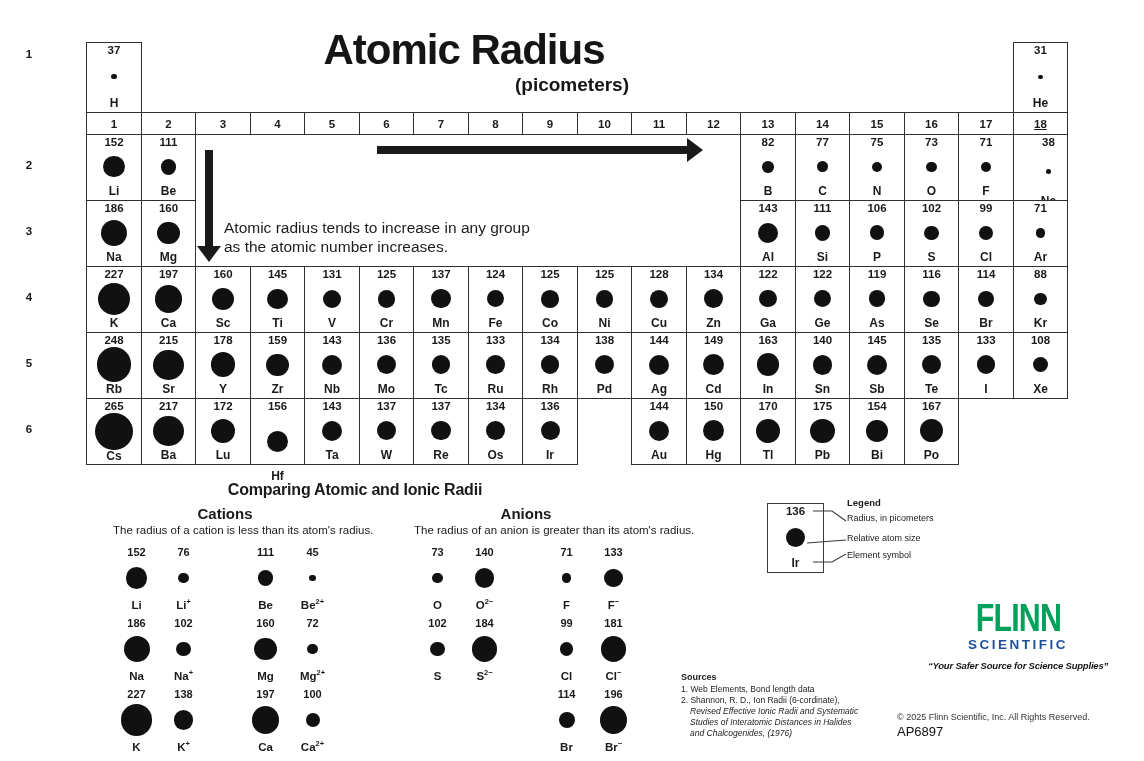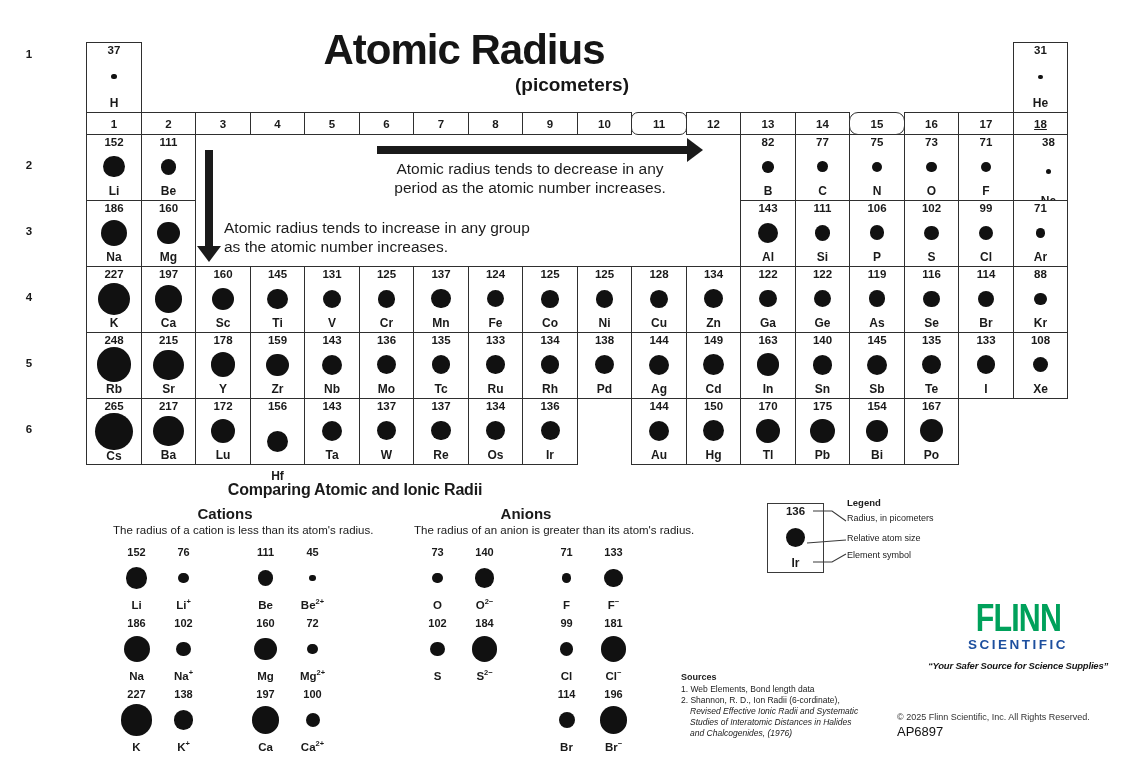--- a/index.html
+++ b/index.html
@@ -85,25 +85,25 @@
       <div class="pt-head" style="left: 86px; top: 112px; width: 56px; height: 23px;">1</div>
       <div class="pt-head" style="left: 141px; top: 112px; width: 55px; height: 23px;">2</div>
       <div class="pt-head" style="left: 195px; top: 112px; width: 56px; height: 23px;">3</div>
       <div class="pt-head" style="left: 250px; top: 112px; width: 55px; height: 23px;">4</div>
       <div class="pt-head" style="left: 304px; top: 112px; width: 56px; height: 23px;">5</div>
       <div class="pt-head" style="left: 359px; top: 112px; width: 55px; height: 23px;">6</div>
       <div class="pt-head" style="left: 413px; top: 112px; width: 56px; height: 23px;">7</div>
       <div class="pt-head" style="left: 468px; top: 112px; width: 55px; height: 23px;">8</div>
       <div class="pt-head" style="left: 522px; top: 112px; width: 56px; height: 23px;">9</div>
       <div class="pt-head" style="left: 577px; top: 112px; width: 55px; height: 23px;">10</div>
-      <div class="pt-head" style="left: 631px; top: 112px; width: 56px; height: 23px; border-radius: 7px;">11</div>
+      <div class="pt-head" style="left: 631px; top: 112px; width: 56px; height: 23px;">11</div>
       <div class="pt-head" style="left: 686px; top: 112px; width: 55px; height: 23px;">12</div>
       <div class="pt-head" style="left: 740px; top: 112px; width: 56px; height: 23px;">13</div>
       <div class="pt-head" style="left: 795px; top: 112px; width: 55px; height: 23px; text-align: center;">14</div>
-      <div class="pt-head" style="left: 849px; top: 112px; width: 56px; height: 23px; border-radius: 9px;">15</div>
+      <div class="pt-head" style="left: 849px; top: 112px; width: 56px; height: 23px;">15</div>
       <div class="pt-head" style="left: 904px; top: 112px; width: 55px; height: 23px;">16</div>
       <div class="pt-head" style="left: 958px; top: 112px; width: 56px; height: 23px;">17</div>
       <div class="pt-head" style="left: 1013px; top: 112px; width: 55px; height: 23px; text-decoration: underline;">18</div>
       <div class="pt-period" style="left: 18px; top: 48px;">1</div>
       <div class="pt-cell" style="left: 86px; top: 42px; width: 56px; height: 71px;">
         <div class="pt-val">37</div>
         <div class="pt-band">
           <span class="dot" style="width: 5.2px; height: 5.2px;"></span>
         </div>
         <div class="pt-sym">H</div>
@@ -588,21 +588,20 @@
           <span class="dot" style="width: 23.4px; height: 23.4px;"></span>
         </div>
         <div class="pt-sym">Po</div>
       </div>
     </div>
 
   <div class="h-arrow-body"></div>
   <div class="h-arrow-head"></div>
   <div class="v-arrow-body"></div>
   <div class="v-arrow-head"></div>
-  <div class="trend trend-period">Atomic radius tends to decrease in any period as the atomic number increases.</div>
   <div class="trend trend-group">Atomic radius tends to increase in any group as the atomic number increases.</div>
 
   <div class="comp-heading">Comparing Atomic and Ionic Radii</div>
 
   <div class="comp" style="left:113px;top:505px;">
     <div class="comp-title">Cations</div>
     <div class="comp-caption">The radius of a cation is less than its atom's radius.</div>
     <div class="comp-rows" id="cations-rows">
         <div class="ci-row">
           <div class="ci">

